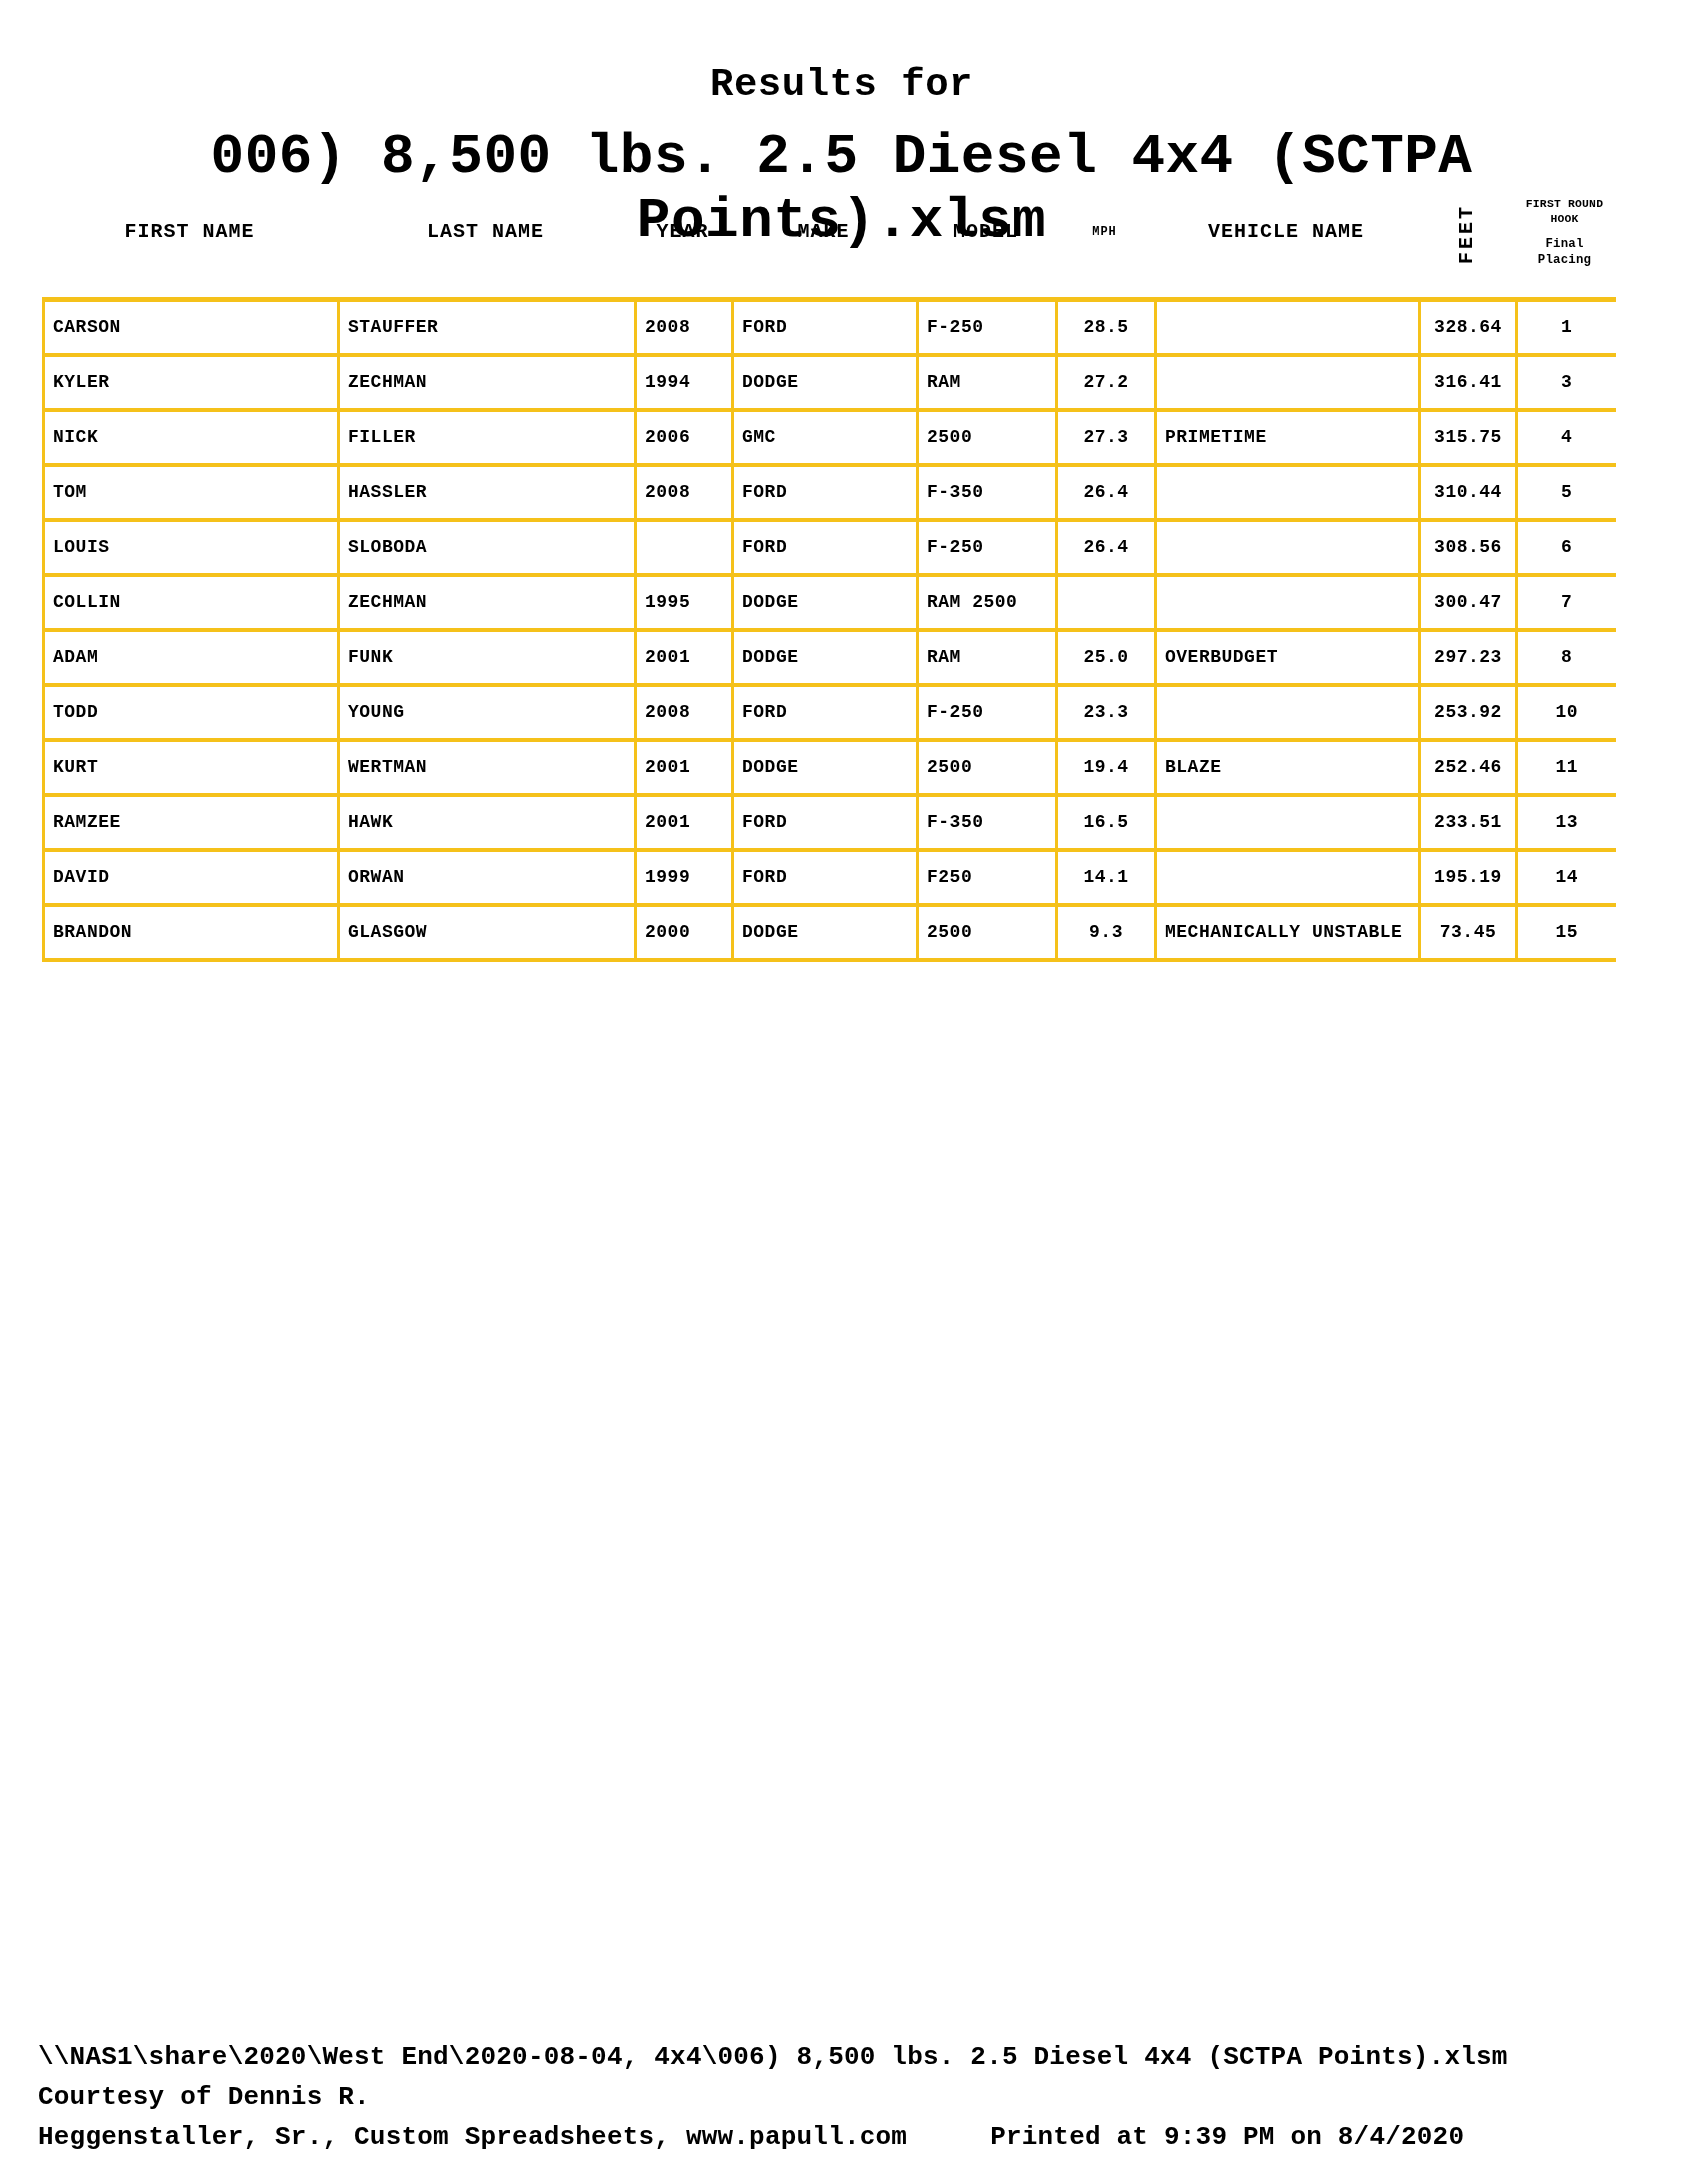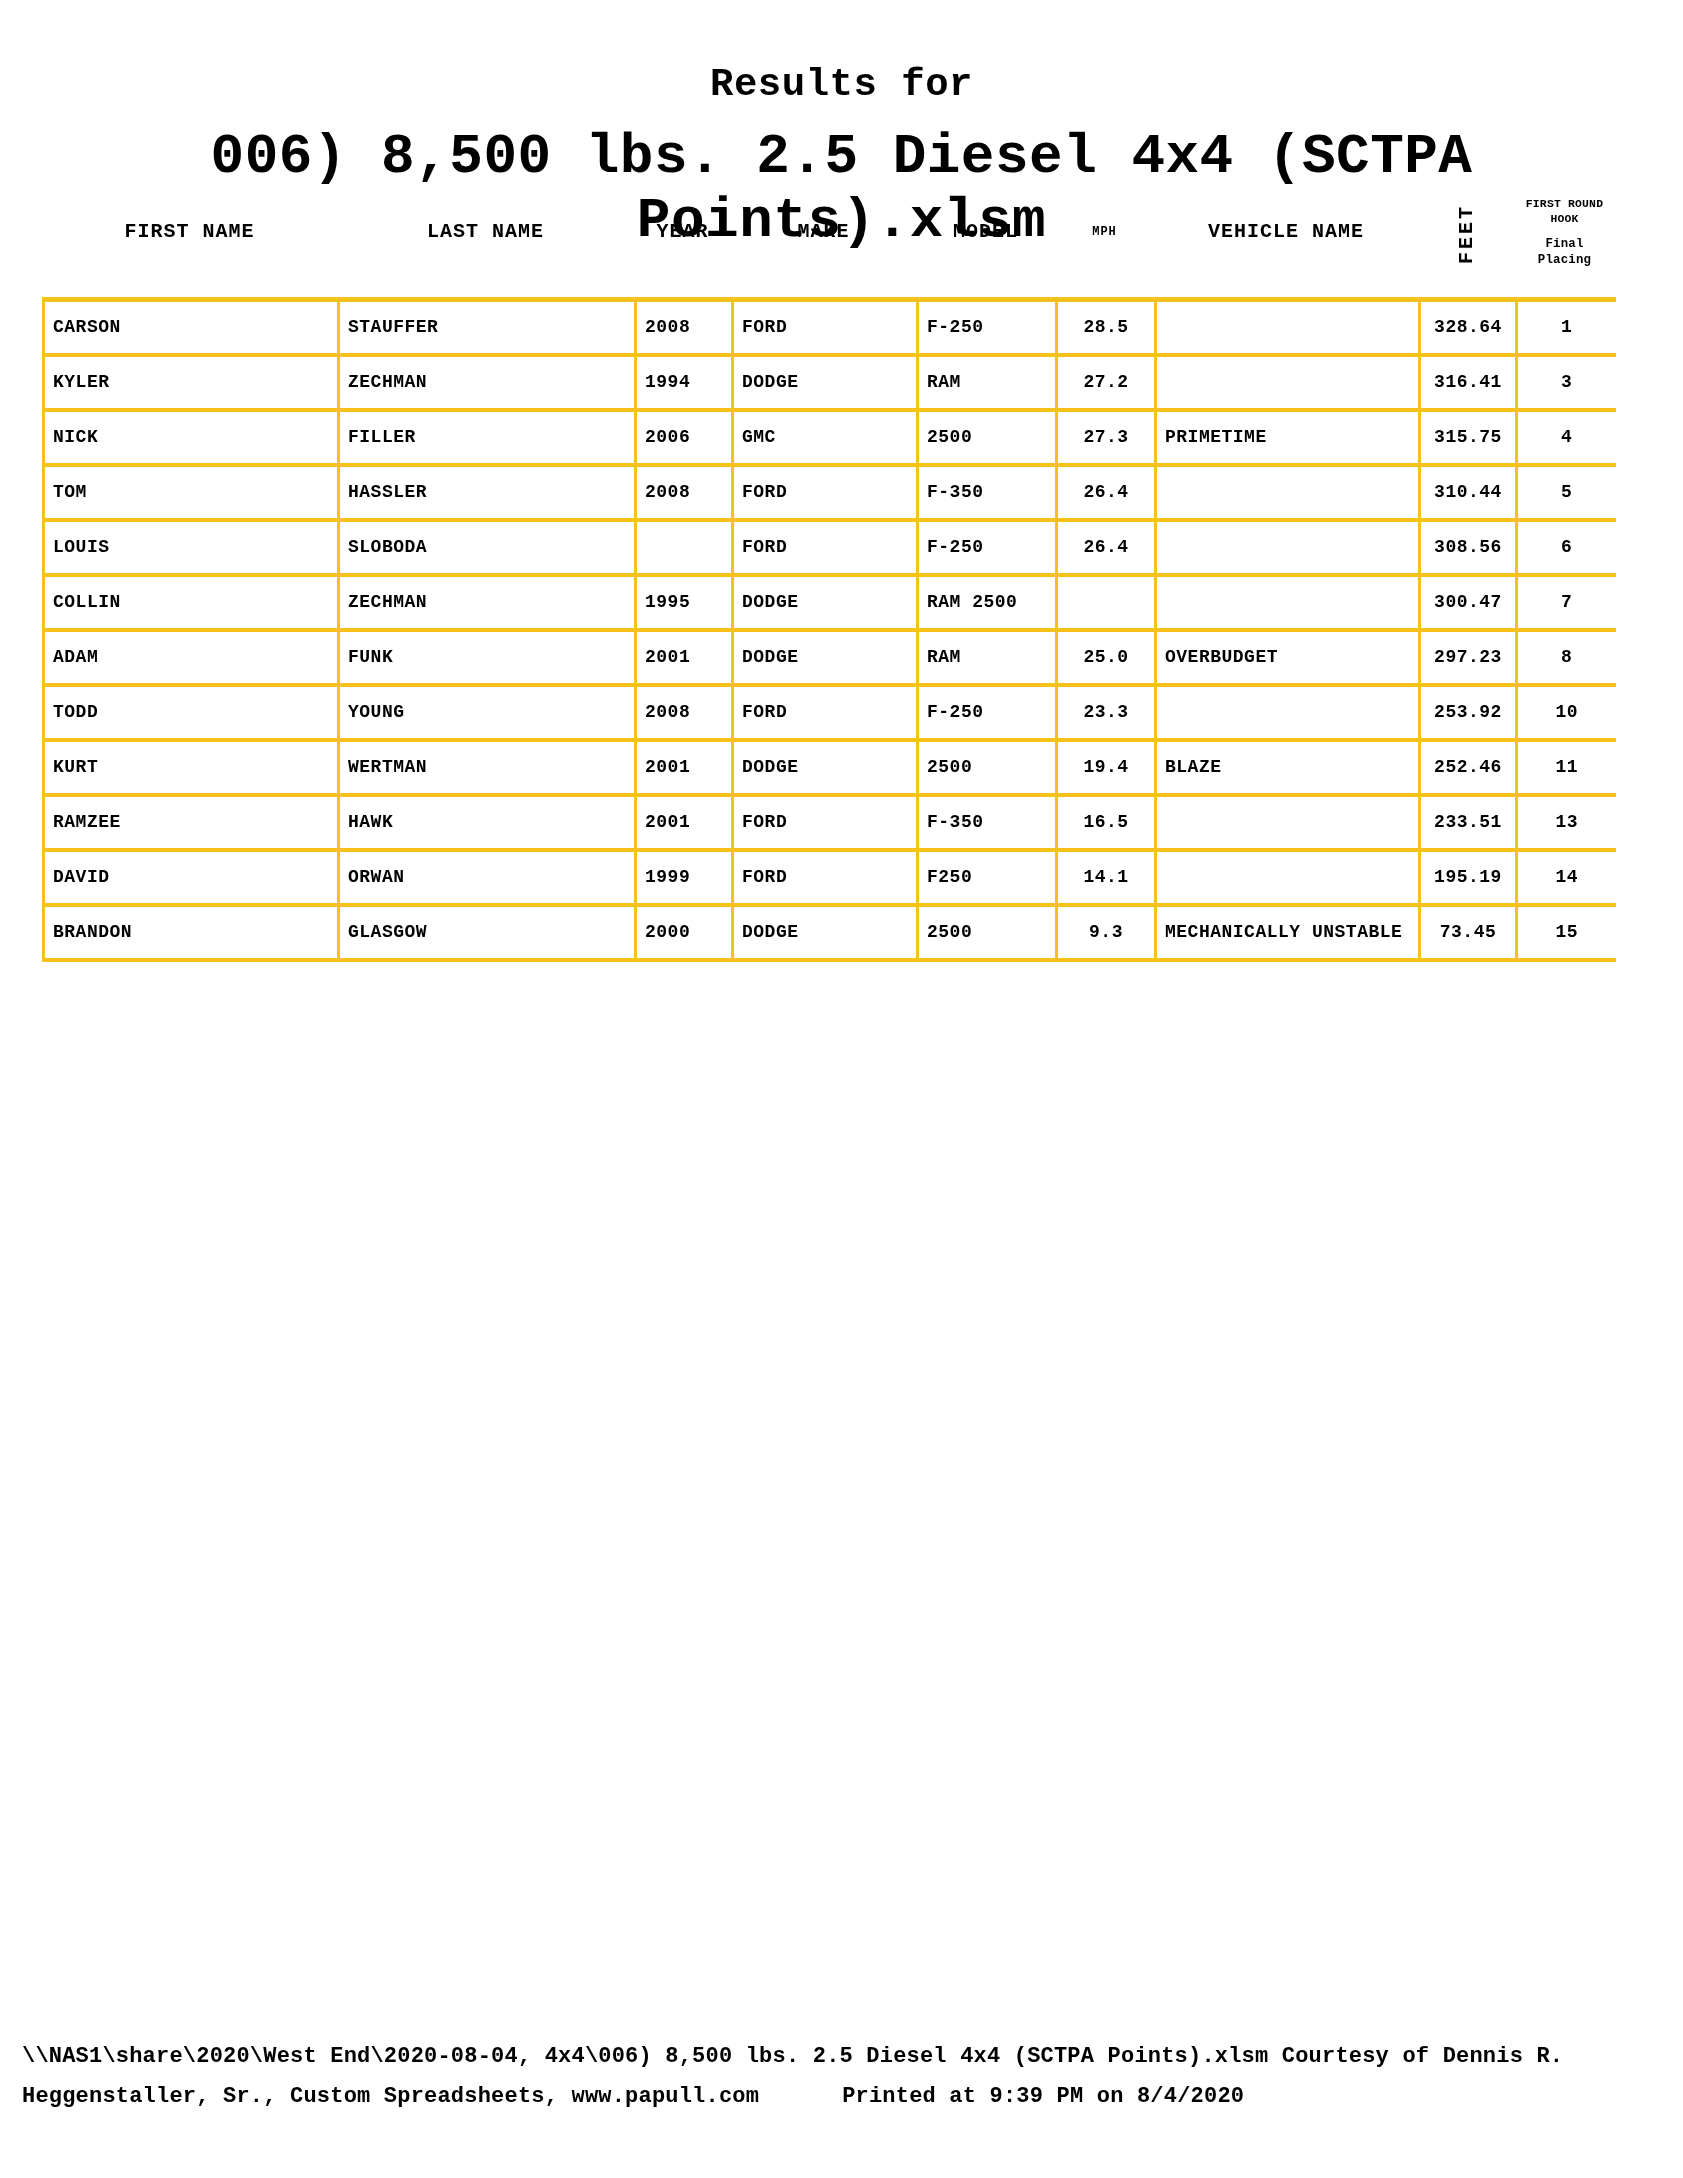--- a/index.html
+++ b/index.html
@@ -60,22 +60,22 @@
     height: 55px;
     font-size: 18px; font-weight: bold; letter-spacing: 0.5px;
     padding: 0 8px;
     white-space: nowrap; overflow: hidden;
     vertical-align: middle;
   }
   table.results tr:first-child td { border-top: 5px solid var(--gold); }
   table.results td.center { text-align: center; }
   table.results td.left { text-align: left; }
   .footer {
-    position: absolute; left: 22px; top: 2037px; width: 1604px;
-    font-size: 22px; line-height: 40px; letter-spacing: 0.2px;
+    position: absolute; left: 38px; top: 2037px; width: 1604px;
+    font-size: 26px; line-height: 40px; letter-spacing: 0.2px;
   }
   .footer .gap { display: inline-block; width: 83px; }
 </style>
 </head>
 <body>
 
 <div class="sheet">
 
   <div class="title1">Results for</div>
   <div class="title2">006) 8,500 lbs. 2.5 Diesel 4x4 (SCTPA Points).xlsm</div>

